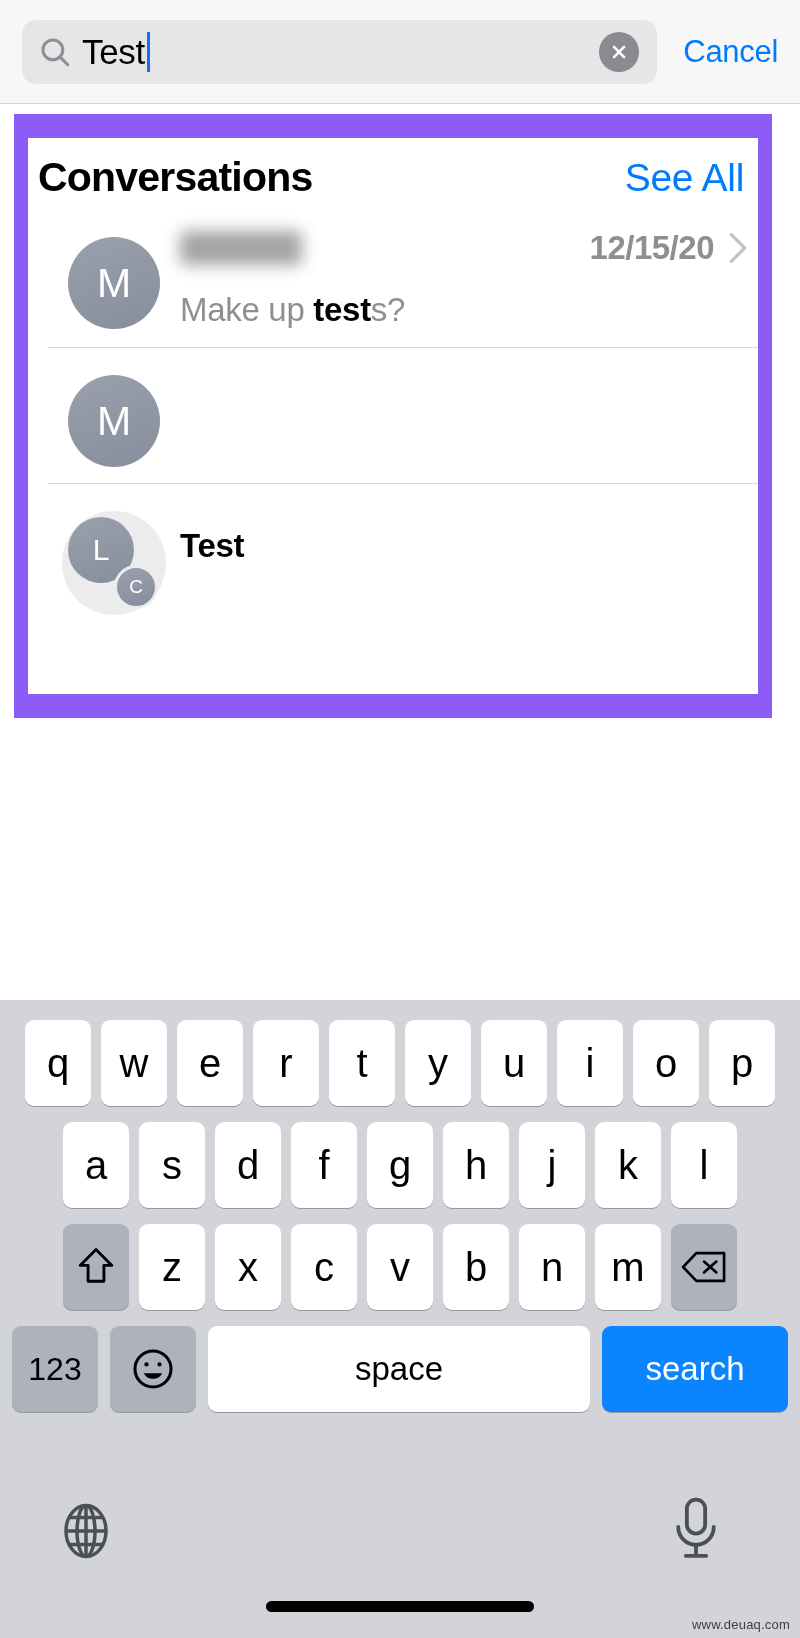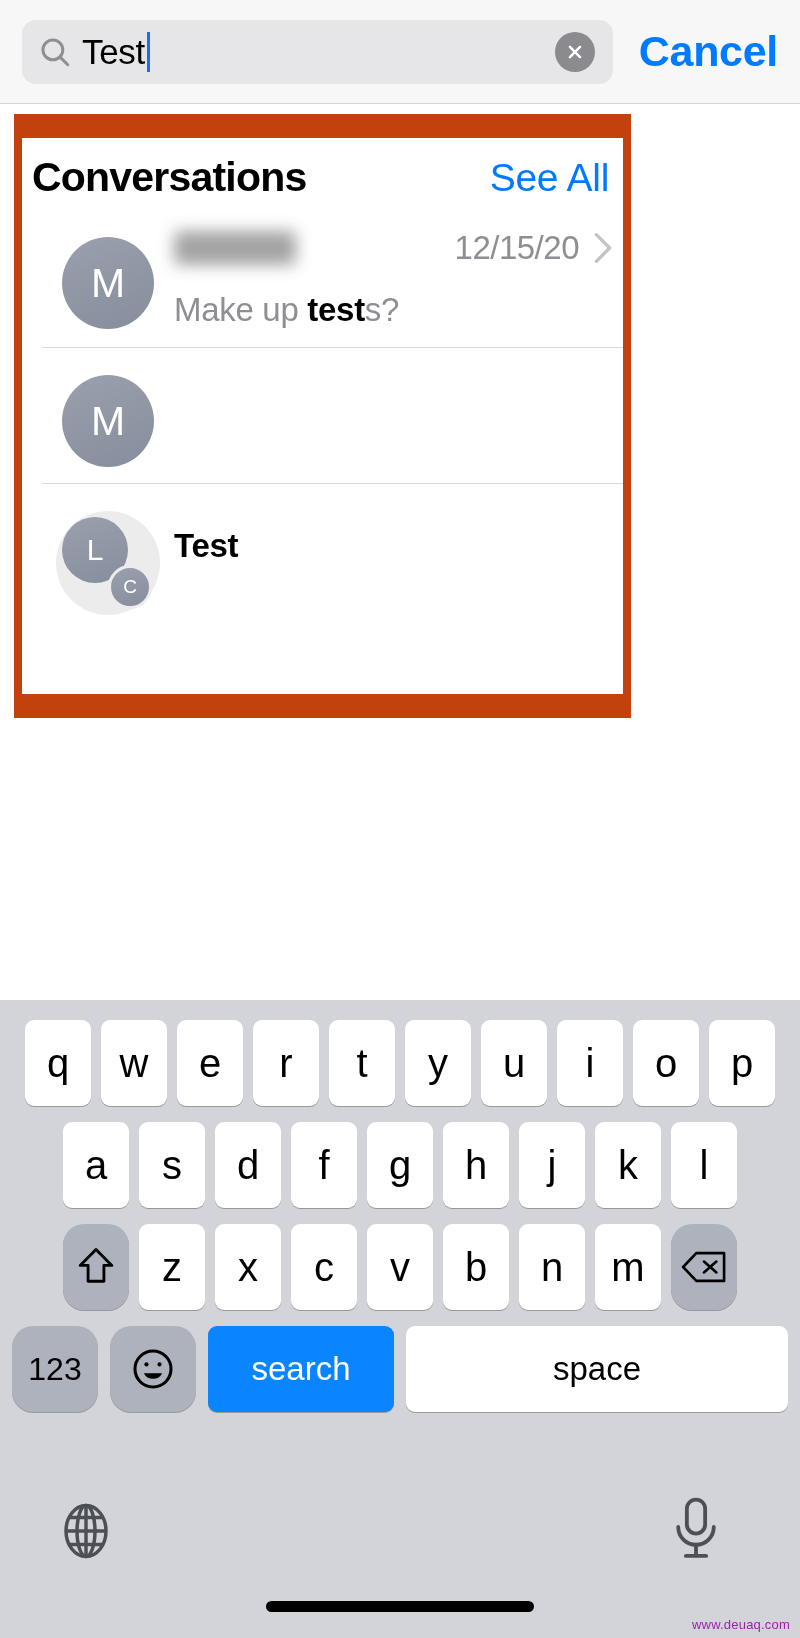--- a/index.html
+++ b/index.html
@@ -31,29 +31,28 @@
     display: inline-block; width: 3px; height: 40px;
     background: #1a6ef5; margin-left: 2px;
   }
   .clear-btn {
     position: absolute; right: 18px; top: 50%; transform: translateY(-50%);
     width: 40px; height: 40px; border-radius: 50%;
     background: #8a8a8f; display: flex; align-items: center; justify-content: center;
   }
   .clear-btn svg { display: block; }
   .cancel-btn {
-    margin-left: 26px; font-size: 43px; color: #007aff; letter-spacing: -0.3px;
+    margin-left: 26px; font-size: 31px; color: #007aff; letter-spacing: -0.3px;
     white-space: nowrap;
-    font-weight: bold;
   }
 
   
   .highlight-box {
-    position: absolute; left: 14px; top: 114px; width: 617px; height: 604px;
-    background: #c2410c; padding: 24px 8px;
+    position: absolute; left: 14px; top: 114px; width: 758px; height: 604px;
+    background: #8b5cf6; padding: 24px 14px;
   }
   .results-card { width: 100%; height: 100%; background: #ffffff; overflow: hidden; }
 
   .results-head {
     display: flex; align-items: baseline; justify-content: space-between;
     padding: 16px 14px 8px 10px;
   }
   .results-title { font-size: 41px; font-weight: bold; color: #000; letter-spacing: -0.8px; }
   .see-all { font-size: 39px; color: #007aff; letter-spacing: -0.3px; }
 
@@ -88,21 +87,21 @@
     display: flex; align-items: center; justify-content: center;
     color: #fff; font-size: 19px; font-weight: 300;
   }
   .conv-body { flex: 1; min-width: 0; padding-top: 4px; }
   .conv-topline { display: flex; align-items: center; justify-content: space-between; }
   .conv-name {
     height: 34px; width: 122px; border-radius: 5px;
     background: #9b9b9b; filter: blur(8px); opacity: 0.92;
   }
   .conv-name.wide { width: 292px; }
-  .conv-meta { display: flex; align-items: center; gap: 14px; flex: 0 0 auto; padding-left: 16px; }
+  .conv-meta { display: flex; align-items: center; gap: 14px; flex: 0 0 auto; padding-left: 16px; font-weight: bold; }
   .conv-date { font-size: 33px; color: #8e8e93; letter-spacing: -0.5px; white-space: nowrap; }
   .chevron { width: 20px; height: 34px; flex: 0 0 20px; }
   .conv-preview {
     margin-top: 22px; font-size: 33px; line-height: 1.28; color: #8e8e93;
     letter-spacing: -0.3px; word-break: break-word;
   }
   .conv-preview b { color: #000; font-weight: bold; }
 
   
   .keyboard {
@@ -116,41 +115,41 @@
   .kb-row.r4 { padding: 16px 12px 0; gap: 12px; }
   .key {
     background: #ffffff; border-radius: 9px;
     box-shadow: 0 1px 0 rgba(0,0,0,0.28);
     display: flex; align-items: center; justify-content: center;
     font-size: 40px; color: #000; height: 86px;
   }
   .kb-row.r1 .key { width: 66px; }
   .kb-row.r2 .key { width: 66px; }
   .kb-row.r3 .key { width: 66px; }
-  .key.fn { background: #adb2bd; border-radius: 21px; }
+  .key.fn { background: #adb2bd; }
   .key.shift, .key.backspace { width: 98px; }
   .key.num { width: 86px; font-size: 32px; }
   .key.emoji { width: 86px; }
   .key.space { flex: 1; font-size: 33px; }
   .key.search {
     width: 186px; background: #0a84ff; color: #fff; font-size: 33px;
   }
   .key svg { display: block; }
   .kb-bottom {
     position: absolute; left: 0; bottom: 0; width: 800px; height: 172px;
   }
   .globe-key { position: absolute; left: 56px; top: 34px; }
   .mic-key { position: absolute; right: 78px; top: 30px; }
   .home-indicator {
     position: absolute; left: 50%; transform: translateX(-50%); bottom: 26px;
     width: 268px; height: 11px; border-radius: 6px; background: #000;
   }
   .watermark {
     position: absolute; right: 10px; bottom: 6px;
-    font-size: 13px; color: #a21caf; letter-spacing: 0.2px;
+    font-size: 13px; color: #404040; letter-spacing: 0.2px;
   }
 </style>
 </head>
 <body>
 
 <div class="screen">
 
   <div class="search-header">
     <div class="search-field">
       <span class="search-glass">
@@ -277,22 +276,22 @@
     <div class="kb-row r4">
       <div class="key fn num">123</div>
       <div class="key fn emoji">
         <svg width="46" height="46" viewBox="0 0 24 24" fill="none" stroke="#000" stroke-width="1.6">
           <circle cx="12" cy="12" r="9.4"></circle>
           <circle cx="8.6" cy="9.6" r="1.1" fill="#000" stroke="none"></circle>
           <circle cx="15.4" cy="9.6" r="1.1" fill="#000" stroke="none"></circle>
           <path d="M7.2 14.2 a5.4 5.4 0 0 0 9.6 0 Z" fill="#000" stroke="none"></path>
         </svg>
       </div>
+      <div class="key space">space</div>
       <div class="key search">search</div>
-      <div class="key space">space</div>
     </div>
 
     <div class="kb-bottom">
       <span class="globe-key">
         <svg width="60" height="62" viewBox="0 0 24 24" fill="none" stroke="#4c4f56" stroke-width="1.4">
           <ellipse cx="12" cy="12" rx="8" ry="10.2"></ellipse>
           <ellipse cx="12" cy="12" rx="3.6" ry="10.2"></ellipse>
           <line x1="4" y1="12" x2="20" y2="12"></line>
           <line x1="5.4" y1="6.6" x2="18.6" y2="6.6"></line>
           <line x1="5.4" y1="17.4" x2="18.6" y2="17.4"></line>

